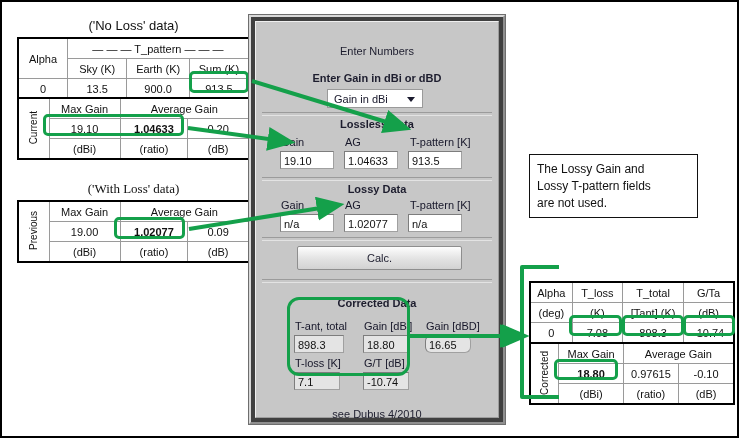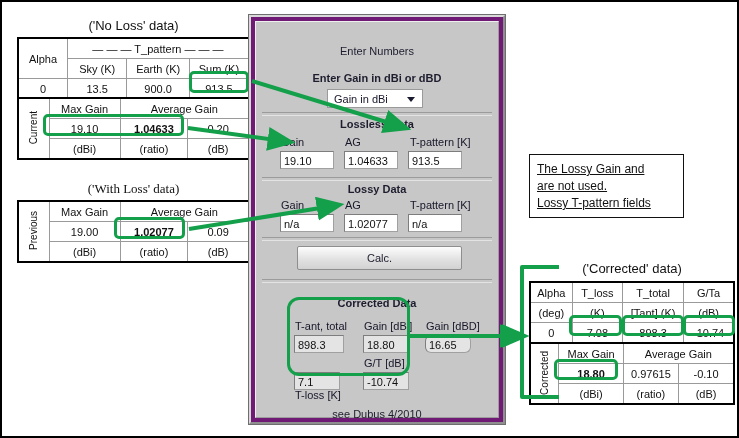--- a/index.html
+++ b/index.html
@@ -61,21 +61,21 @@
     border-radius: 5px;
     pointer-events: none;
     box-sizing: border-box;
   }
 
   
   #dialog {
     position: absolute;
     left: 247px; top: 13px;
     width: 256px; height: 409px;
-    background: #701a75;
+    background: #404040;
     border: 2px solid #8f8f8f;
     border-top-color: #d9d9d9;
     border-left-color: #d9d9d9;
     box-sizing: border-box;
     box-shadow: 0 0 0 1px #6e6e6e;
   }
   #dialog-inner {
     position: absolute;
     inset: 4px;
     background: #c7c7c7;
@@ -147,29 +147,28 @@
     font-size: 11px;
     color: #1d1d2e;
     display: flex; align-items: center; justify-content: center;
     box-sizing: border-box;
   }
 
   
   #notebox {
     position: absolute;
     left: 527px; top: 152px;
-    width: 155px; height: 64px;
+    width: 169px; height: 64px;
     border: 1px solid #111;
     background: #fff;
     box-sizing: border-box;
     padding: 6px 7px;
     font-size: 12px;
     line-height: 17px;
     color: #111;
-    text-decoration: underline;
   }
 
   
   svg#arrows {
     position: absolute;
     left: 0; top: 0;
     width: 739px; height: 438px;
     pointer-events: none;
   }
 </style>
@@ -289,38 +288,37 @@
 
       <div class="dlg-text dlg-title dlg-bold" style="top:275px;">Corrected Data</div>
 
       <div class="fld-label" style="left:39px; top:298px;">T-ant, total</div>
       <div class="fld-label" style="left:108px; top:298px;">Gain [dBi]</div>
       <div class="fld-label" style="left:170px; top:298px;">Gain [dBD]</div>
       <div class="fld ro" style="left:38px; top:313px; width:50px;">898.3</div>
       <div class="fld ro" style="left:107px; top:313px; width:46px;">18.80</div>
       <div class="fld ro" style="left:169px; top:313px; width:46px;border-radius:6px;">16.65</div>
 
-      <div class="fld-label" style="left:39px; top:335px;margin-top:32px;">T-loss [K]</div>
+      <div class="fld-label" style="left:39px; top:335px;">T-loss [K]</div>
       <div class="fld-label" style="left:108px; top:335px;">G/T [dB]</div>
       <div class="fld ro" style="left:38px; top:350px; width:46px;">7.1</div>
       <div class="fld ro" style="left:107px; top:350px; width:46px;">-10.74</div>
 
       <div class="dlg-text dlg-title" style="top:386px;">see Dubus 4/2010</div>
     </div>
   </div>
 
   <div class="hl" style="left:285px; top:295px; width:123px; height:79px; border-radius:12px;"></div>
 
   <div id="notebox">
     <div>The Lossy Gain and</div>
+    <div>Lossy T-pattern fields</div>
     <div>are not used.</div>
-    <div>Lossy T-pattern fields</div>
   </div>
 
-  <div class="abs caption" style="left:527px; top:259px; width:206px;">('Corrected' data)</div>
 
   <table class="xtable" style="position:absolute; left:527px; top:279px; width:206px;">
     <tbody>
         <tr>
       <td class="nb-left" style="width:40px;">Alpha</td>
       <td style="width:52px;">T_loss</td>
       <td style="width:62px;">T_total</td>
       <td class="nb-right" style="width:52px;">G/Ta</td>
     </tr>
     <tr>

